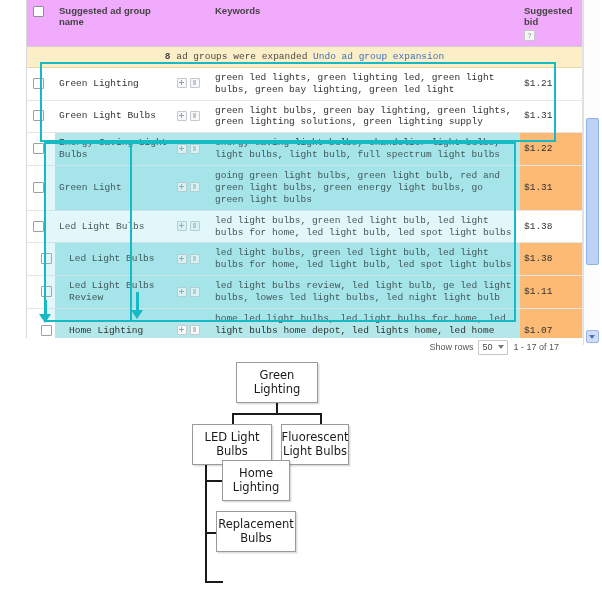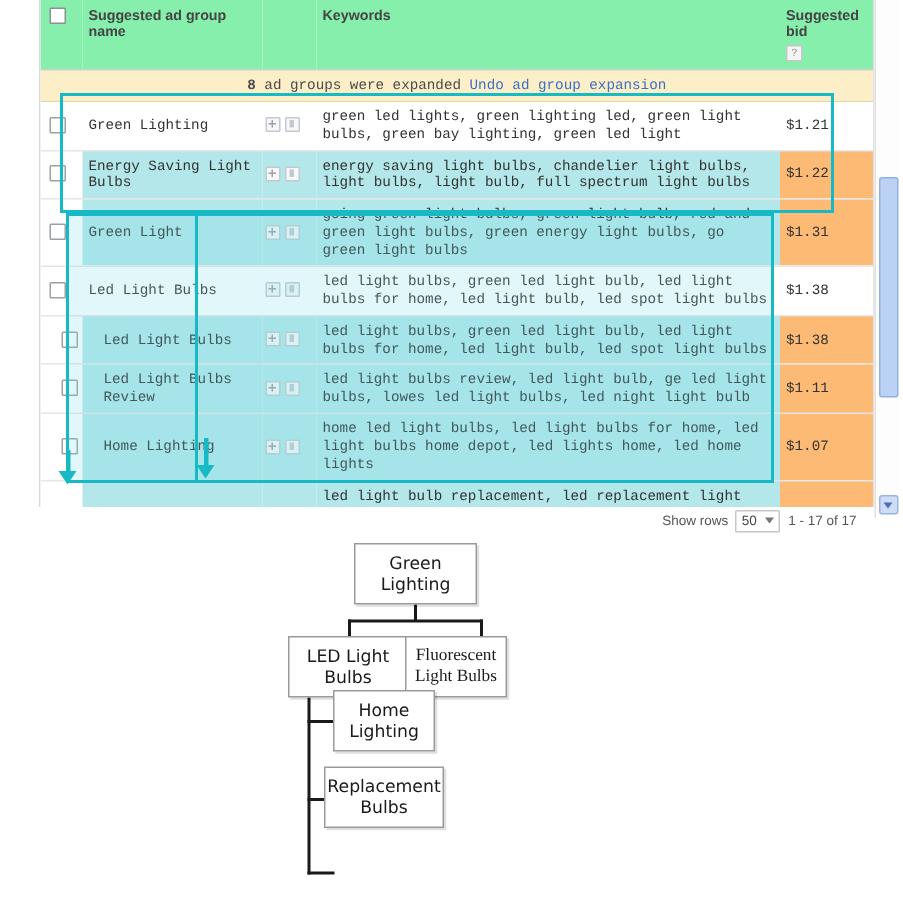--- a/index.html
+++ b/index.html
@@ -16,21 +16,21 @@
     box-sizing:border-box;overflow:hidden;
   }
   table.grid{border-collapse:collapse;width:100%;table-layout:fixed;}
   table.grid col.c-chk{width:28px;}
   table.grid col.c-name{width:120px;}
   table.grid col.c-ic{width:36px;}
   table.grid col.c-kw{width:calc(100% - 28px - 120px - 36px - 62px);}
   table.grid col.c-bid{width:62px;}
 
   thead th{
-    background:#86efac;border-bottom:1px solid #cfcfcf;
+    background:#f0abfc;border-bottom:1px solid #cfcfcf;
     font-size:9.5px;font-weight:bold;color:#444;text-align:left;
     vertical-align:top;padding:5px 4px 5px 4px;line-height:1.2;
     white-space:normal;
     margin-left:38px;
   }
   thead th.chk-h{padding-left:6px;}
 
   tbody td{
     border-bottom:1px solid #e6e6e6;
     font-size:9.5px;color:#333;vertical-align:middle;
@@ -84,21 +84,21 @@
   .teal-box{position:absolute;border:2px solid #17b9c4;box-sizing:border-box;pointer-events:none;}
   #hl-top{left:40px;top:62px;width:516px;height:80px;}
   #hl-main{left:44px;top:142px;width:472px;height:180px;background:rgba(120,220,228,0.22);}
   #hl-main-col{left:130px;top:142px;width:386px;height:180px;}
 
   .arrow{position:absolute;width:0;height:0;border-left:6px solid transparent;border-right:6px solid transparent;border-top:9px solid #17b9c4;pointer-events:none;}
   .arrow-stem{position:absolute;width:3px;background:#17b9c4;pointer-events:none;}
 
   
   #grid-footer{
-    position:absolute;left:42px;top:338px;width:557px;height:18px;
+    position:absolute;left:30px;top:338px;width:557px;height:18px;
     font-size:9px;color:#555;box-sizing:border-box;
     display:flex;align-items:center;justify-content:flex-end;gap:5px;padding-right:28px;
   }
   .sel-box{
     display:inline-flex;align-items:center;gap:6px;border:1px solid #c6c6c6;background:#fff;
     padding:0 3px;height:13px;font-size:9px;color:#444;border-radius:1px;
   }
   .caret-dn{width:0;height:0;border-left:3px solid transparent;border-right:3px solid transparent;border-top:4px solid #777;}
 
   
@@ -153,20 +153,27 @@
       </tr>
     </tbody>
     <tbody id="rows-body">
         <tr class="fill-white">
           <td class="chk" style="padding-left: 6px;"><span class="cbx"></span></td>
           <td class="name" style="padding-left: 4px;">Green Lighting</td>
           <td class="icons"><span class="ic plus"></span><span class="ic note"></span></td>
           <td class="kw">green led lights, green lighting led, green light bulbs, green bay lighting, green led light</td>
           <td class="bid">$1.21</td>
         </tr>
+        <tr class="fill-white">
+          <td class="chk" style="padding-left: 6px;"><span class="cbx"></span></td>
+          <td class="name" style="padding-left: 4px;">Green Light Bulbs</td>
+          <td class="icons"><span class="ic plus"></span><span class="ic note"></span></td>
+          <td class="kw">green light bulbs, green bay lighting, green lights, green lighting solutions, green lighting supply</td>
+          <td class="bid">$1.31</td>
+        </tr>
         <tr class="fill-teal">
           <td class="chk" style="padding-left: 6px;"><span class="cbx"></span></td>
           <td class="name" style="padding-left: 4px;">Energy Saving Light Bulbs</td>
           <td class="icons"><span class="ic plus"></span><span class="ic note"></span></td>
           <td class="kw">energy saving light bulbs, chandelier light bulbs, light bulbs, light bulb, full spectrum light bulbs</td>
           <td class="bid">$1.22</td>
         </tr>
         <tr class="fill-teal">
           <td class="chk" style="padding-left: 6px;"><span class="cbx"></span></td>
           <td class="name" style="padding-left: 4px;">Green Light</td>
@@ -245,21 +252,21 @@
   <div class="dline" style="left:205px;top:124px;width:18px;height:2px;"></div>
   <div class="dline" style="left:205px;top:176px;width:18px;height:2px;"></div>
   <div class="dline" style="left:205px;top:225px;width:18px;height:2px;"></div>
 
   <div class="dnode" style="left:236px;top:6px;width:82px;height:41px;">
     <span>Green Lighting</span>
   </div>
   <div class="dnode" style="left:192px;top:68px;width:80px;height:41px;">
     <span>LED Light Bulbs</span>
   </div>
-  <div class="dnode" style="left:270px;top:68px;width:68px;height:41px;font-family:Liberation Serif, serif;">
+  <div class="dnode" style="left:281px;top:68px;width:68px;height:41px;">
     <span>Fluorescent Light Bulbs</span>
   </div>
   <div class="dnode" style="left:222px;top:104px;width:68px;height:41px;">
     <span>Home Lighting</span>
   </div>
   <div class="dnode" style="left:216px;top:155px;width:80px;height:41px;">
     <span>Replacement Bulbs</span>
   </div>
 </div>
 

